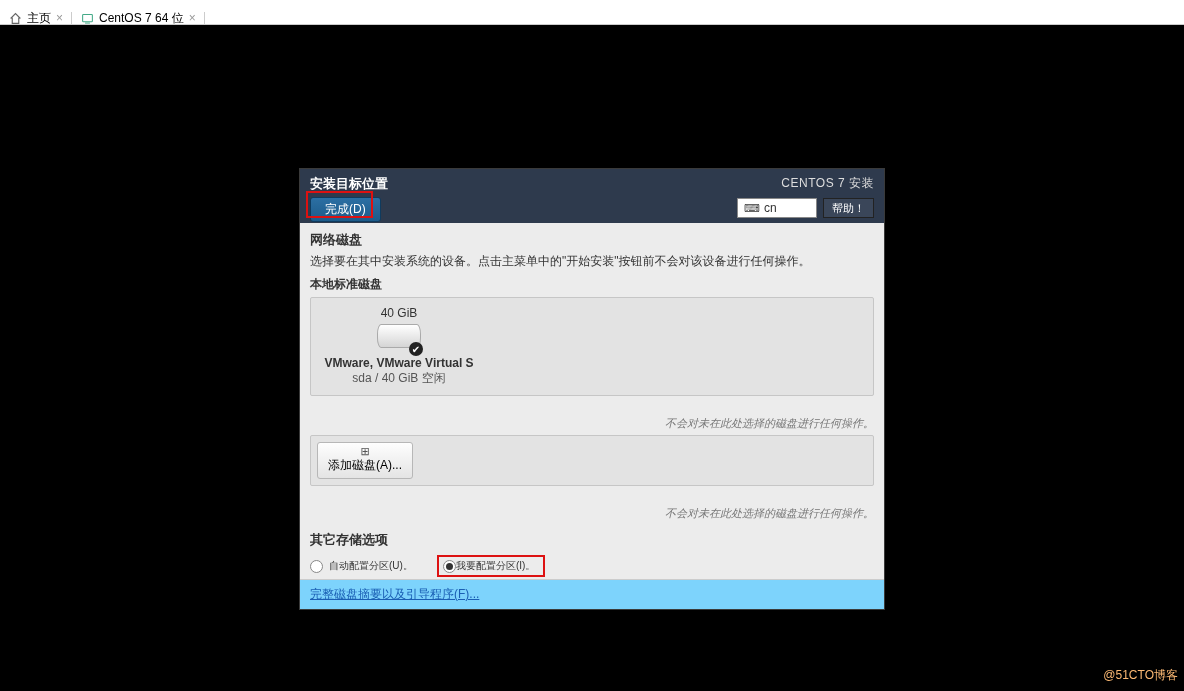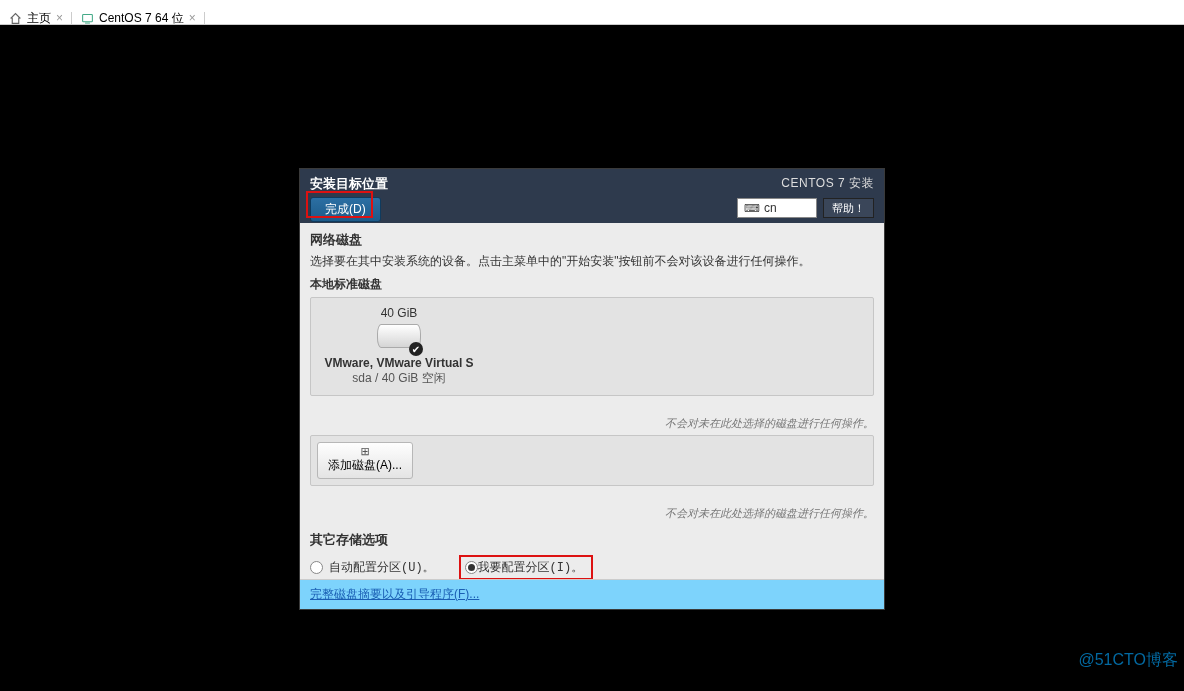--- a/index.html
+++ b/index.html
@@ -121,35 +121,35 @@
     display:inline-flex;flex-direction:column;align-items:center;justify-content:center;
     border:1px solid #b7b7b7;background:linear-gradient(#fefefe,#e4e4e4);
     padding:3px 10px 4px 10px;border-radius:3px;cursor:pointer;font-size:12px;
   }
   .add-disk-btn .plus{font-size:11px;color:#555;line-height:1;}
   .opts-h{ font-weight:bold;font-size:13px;margin-top:10px;}
   .opts-sub{ font-weight:bold;font-size:12px;margin-top:4px;}
   .radio-row{ display:flex; align-items:center; gap:6px; margin-top:6px;}
   .radio{ width:13px;height:13px;border:1px solid #888;border-radius:50%;display:inline-flex;align-items:center;justify-content:center;background:#fff;cursor:pointer;}
   .radio.sel::after{content:"";width:7px;height:7px;border-radius:50%;background:#333;}
-  .radio-label{font-size:12px;font-family:Liberation Mono, monospace;}
+  .radio-label{font-size:10px;}
   .radio-group-box{ border:2px solid #d11; padding:2px 8px 2px 4px; display:inline-flex;align-items:center;}
   .footer{
     border-top:1px solid #ccc;
     padding:6px 10px;
     display:flex;
     justify-content:space-between;
     align-items:center;
     font-size:12px;
   }
   .link{color:#1a5fb4;text-decoration:underline;cursor:pointer;}
   .watermark{
     position:absolute;
-    right:6px;bottom:20px;
-    color:#0369a1;font-size:16px;
+    right:6px;bottom:7px;
+    color:#fdba74;font-size:12px;
   }
 </style>
 </head>
 <body>
 
 <div class="tabbar">
   <div class="tab">
     <span class="icon">
       <svg width="13" height="13" viewBox="0 0 16 16">
           <path fill="none" stroke="#666" stroke-width="1.4" d="M2 8 L8 2 L14 8 M4 7 V14 H12 V7"></path>

